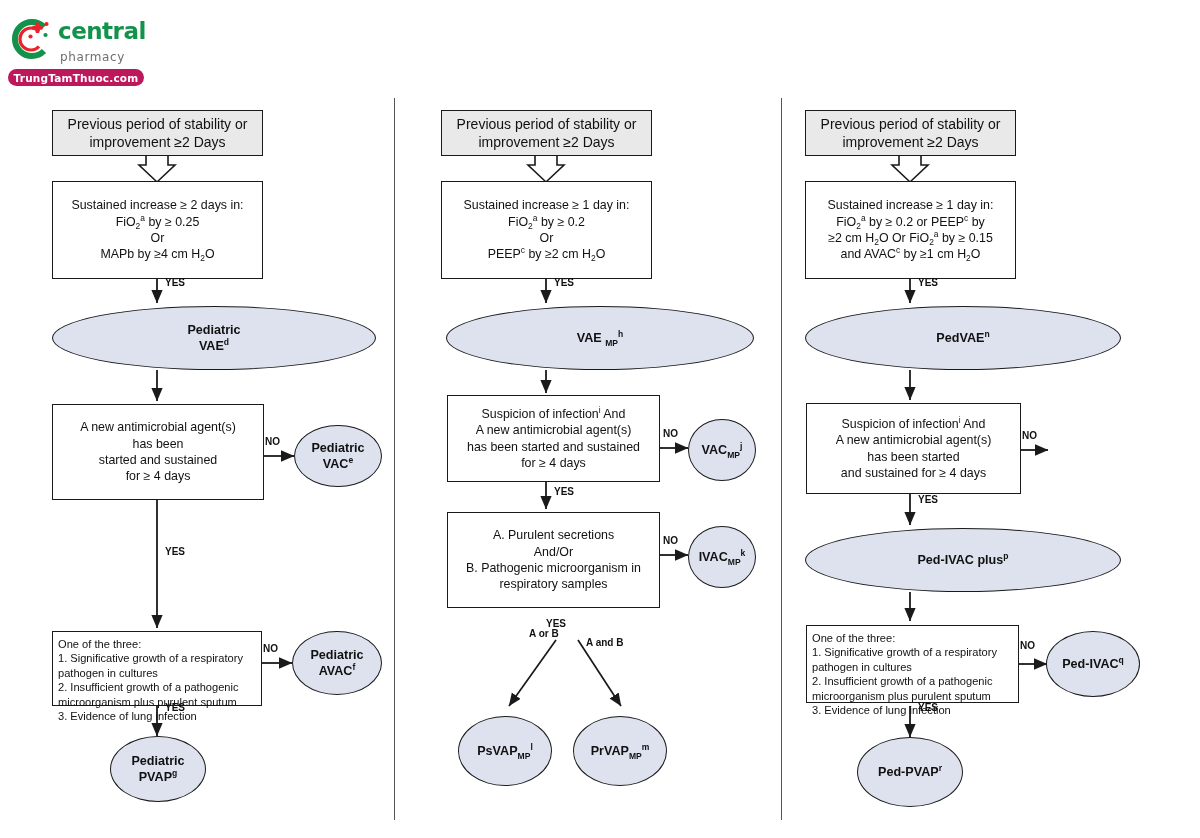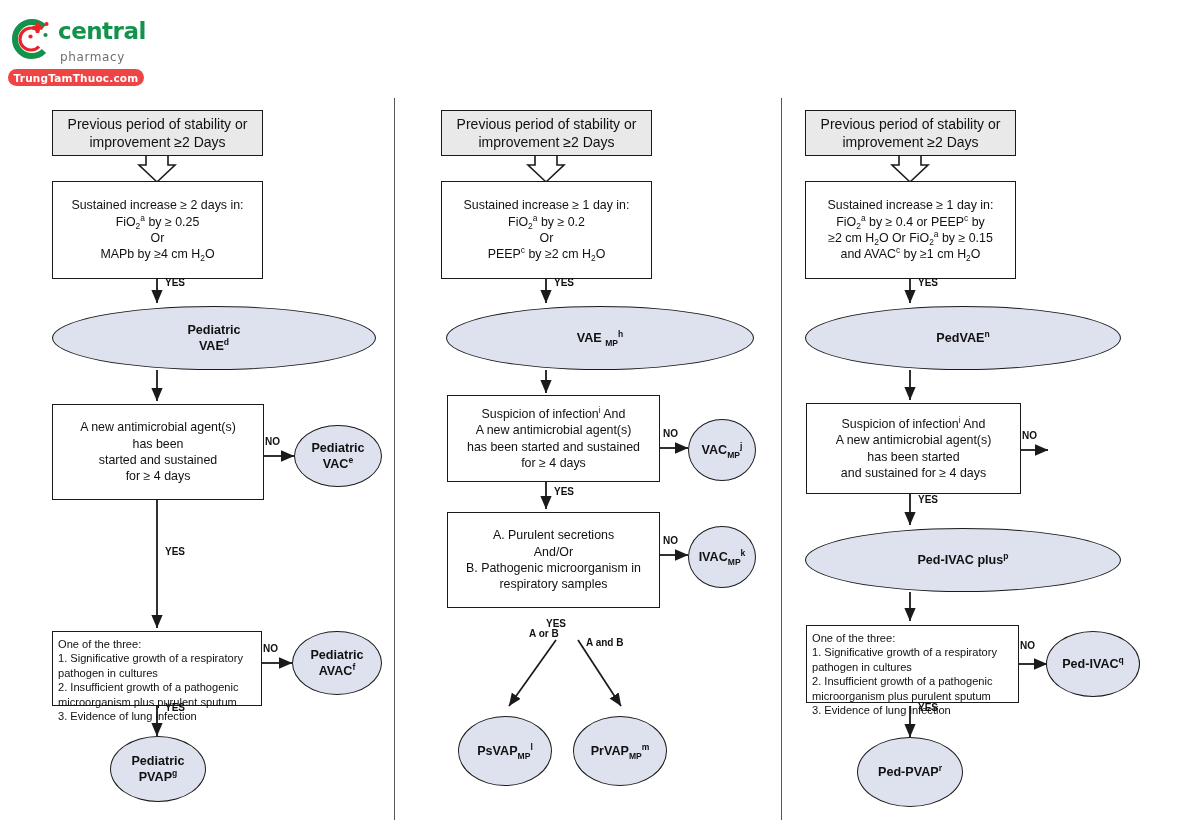--- a/index.html
+++ b/index.html
@@ -24,21 +24,21 @@
     font-size:23px;font-weight:bold;color:#12924a;letter-spacing:-0.5px;
     font-family:"DejaVu Sans",sans-serif;
   }
   #logo .subword{
     position:absolute;left:52px;top:34px;
     font-size:12px;color:#6f6f6f;letter-spacing:0.6px;
     font-family:"DejaVu Sans",sans-serif;
   }
   #logo .ribbon{
     position:absolute;left:0px;top:53px;width:136px;height:17px;
-    background:#ef4444;border-radius:9px;
+    background:#be185d;border-radius:9px;
     color:#ffffff;font-size:10.5px;font-weight:bold;
     display:flex;align-items:center;justify-content:center;
     letter-spacing:0.2px;
     font-family:"DejaVu Sans",sans-serif;
   }
 
   
   .divider{position:absolute;width:1px;background:#555;top:98px;height:722px;}
 
   
@@ -283,21 +283,21 @@
     <div><span>PrVAP</span><sub>MP</sub><sup>m</sup></div>
   </div>
 
   <div class="node rect header" style="left:805px;top:110px;width:211px;height:46px;">
     <span>Previous period of stability or improvement ≥2 Days</span>
   </div>
 
   <div class="node rect" style="left:805px;top:181px;width:211px;height:98px;">
     <div>
       <div>Sustained increase ≥ 1 day in:</div>
-      <div><span>FiO</span><sub>2</sub><sup>a</sup><span> by ≥ 0.4 or PEEP</span><sup>c</sup><span> by</span></div>
+      <div><span>FiO</span><sub>2</sub><sup>a</sup><span> by ≥ 0.2 or PEEP</span><sup>c</sup><span> by</span></div>
       <div><span>≥2 cm H</span><sub>2</sub><span>O Or FiO</span><sub>2</sub><sup>a</sup><span> by ≥ 0.15</span></div>
       <div><span>and AVAC</span><sup>c</sup><span> by ≥1 cm H</span><sub>2</sub><span>O</span></div>
     </div>
   </div>
   <div class="lbl" style="left:918px;top:277px;">YES</div>
 
   <div class="node ell" style="left:805px;top:306px;width:316px;height:64px;">
     <div><span>PedVAE</span><sup>n</sup></div>
   </div>
 

